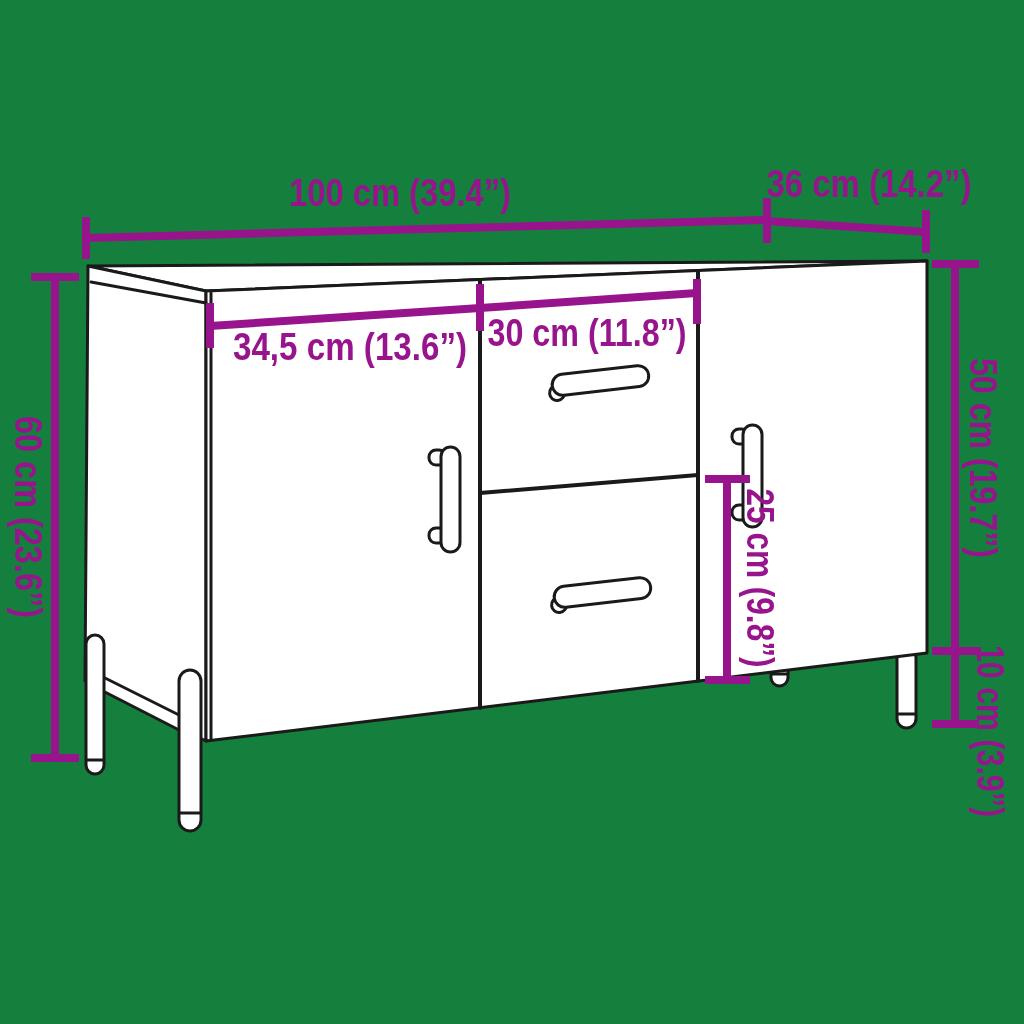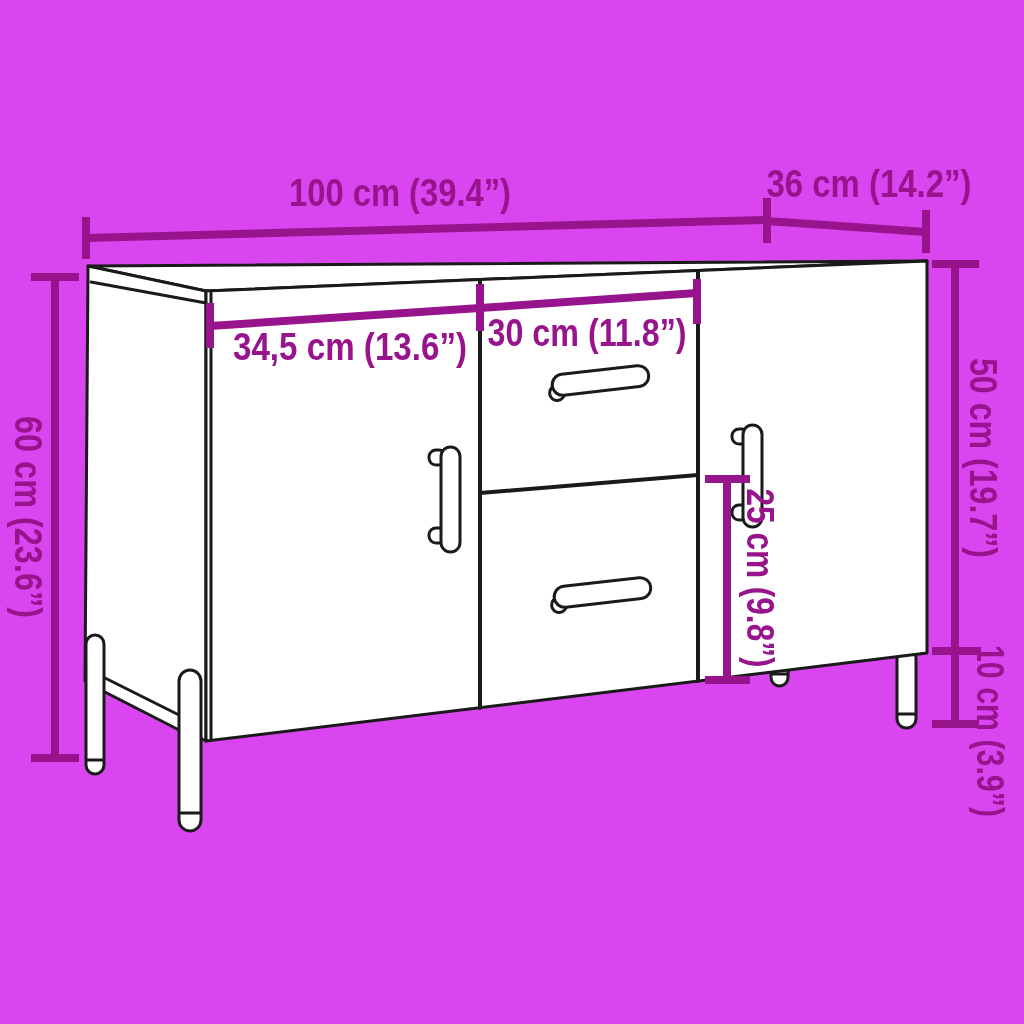--- a/index.html
+++ b/index.html
@@ -1,16 +1,16 @@
 <!DOCTYPE html>
 <html><head>
 <meta charset="utf-8">
 <style>
   html,body{margin:0;padding:0;background:#ffffff;}
-  .stage{position:relative;width:1024px;height:1024px;background:#d946ef;overflow:hidden;
+  .stage{position:relative;width:1024px;height:1024px;background:#15803d;overflow:hidden;
          font-family:"Liberation Sans",sans-serif;}
   svg{display:block;}
   .shape{fill:#ffffff;stroke:#1a1a1a;stroke-width:3;stroke-linejoin:round;}
   .edge{fill:none;stroke:#1a1a1a;stroke-width:3;stroke-linecap:round;}
   .edge-thick{fill:none;stroke:#1a1a1a;stroke-width:4;stroke-linecap:round;}
   .dline{fill:none;stroke:#97148D;stroke-width:8;}
   .dtext{fill:#97148D;font-family:"Liberation Sans",sans-serif;
          font-weight:700;font-size:38px;}
 </style>
 </head>

